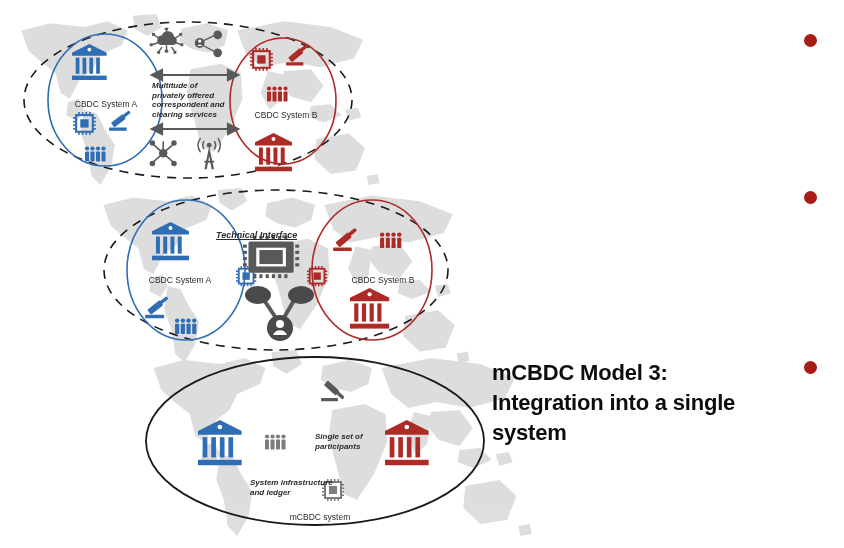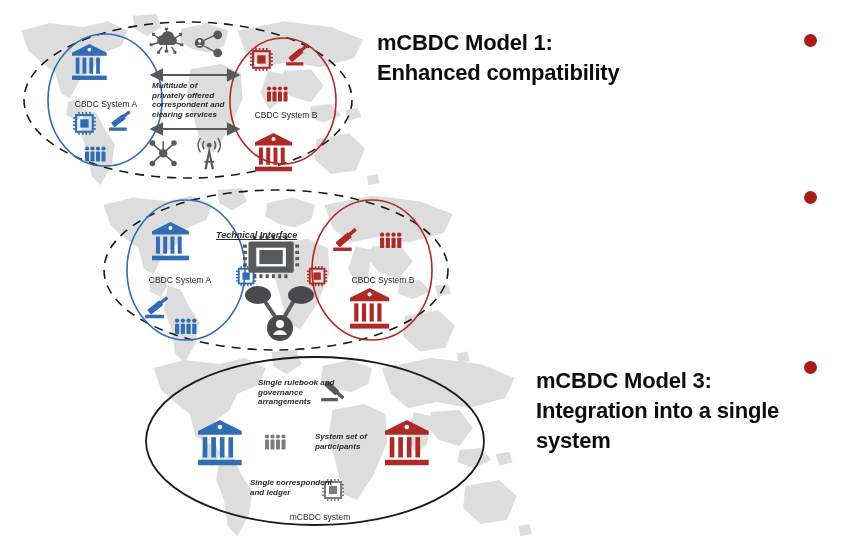--- a/index.html
+++ b/index.html
@@ -279,22 +279,20 @@
     </g>
   </svg>
 
   <div class="sysname" style="left:56px;top:99px;width:100px;">CBDC System A</div>
   <div class="sysname" style="left:236px;top:110px;width:100px;">CBDC System B</div>
   <div class="cap-it" style="left:152px;top:81px;width:88px;">Multitude of
 privately offered
 correspondent and
 clearing services</div>
 
-  <div class="title" style="left:377px;top:28px;width:330px;">mCBDC Model 1:
-Enhanced compatibility</div>
 
   <svg class="abs" style="left:80px;top:178px;" width="400" height="185" viewBox="0 0 400 185">
 
     <ellipse cx="196" cy="92" rx="172" ry="80" fill="none" stroke="#1a1a1a" stroke-width="1.6" stroke-dasharray="9 7"></ellipse>
 
     <ellipse cx="106" cy="92" rx="59" ry="70" fill="none" stroke="#2f6db4" stroke-width="1.6"></ellipse>
 
     <ellipse cx="292" cy="92" rx="60" ry="70" fill="none" stroke="#ae2a26" stroke-width="1.6"></ellipse>
 
     <g fill="#2f6db4" transform="translate(72,44) scale(0.66)">
@@ -505,30 +503,27 @@
         <rect x="0" y="24" width="5" height="3"></rect>
           <rect x="0" y="31" width="5" height="3"></rect>
         <rect x="39" y="10" width="5" height="3"></rect>
           <rect x="39" y="17" width="5" height="3"></rect>
         <rect x="39" y="24" width="5" height="3"></rect>
           <rect x="39" y="31" width="5" height="3"></rect>
       </g>
     </g>
   </svg>
 
-  <div class="cap-it" style="left:258px;top:378px;width:110px;">Single rulebook and
-governance
-arrangements</div>
-  <div class="cap-it" style="left:315px;top:432px;width:95px;">System set of
+  <div class="cap-it" style="left:315px;top:432px;width:95px;">Single set of
 participants</div>
-  <div class="cap-it" style="left:250px;top:478px;width:115px;">Single correspondent
+  <div class="cap-it" style="left:250px;top:478px;width:115px;">System infrastructure
 and ledger</div>
   <div class="cap" style="left:265px;top:512px;width:110px;">mCBDC system</div>
 
-  <div class="title" style="left:536px;top:358px;width:300px;margin-top:8px;">mCBDC Model 3:
+  <div class="title" style="left:492px;top:358px;width:300px;">mCBDC Model 3:
 Integration into a single
 system</div>
 
   <div class="bullet-dot" style="left:804px;top:34px;"></div>
   <div class="bullet-text" style="left:828px;top:30px;width:16px;height:110px;"></div>
 
   <div class="bullet-dot" style="left:804px;top:191px;"></div>
   <div class="bullet-text" style="left:828px;top:187px;width:16px;height:110px;"></div>
 
   <div class="bullet-dot" style="left:804px;top:361px;"></div>

